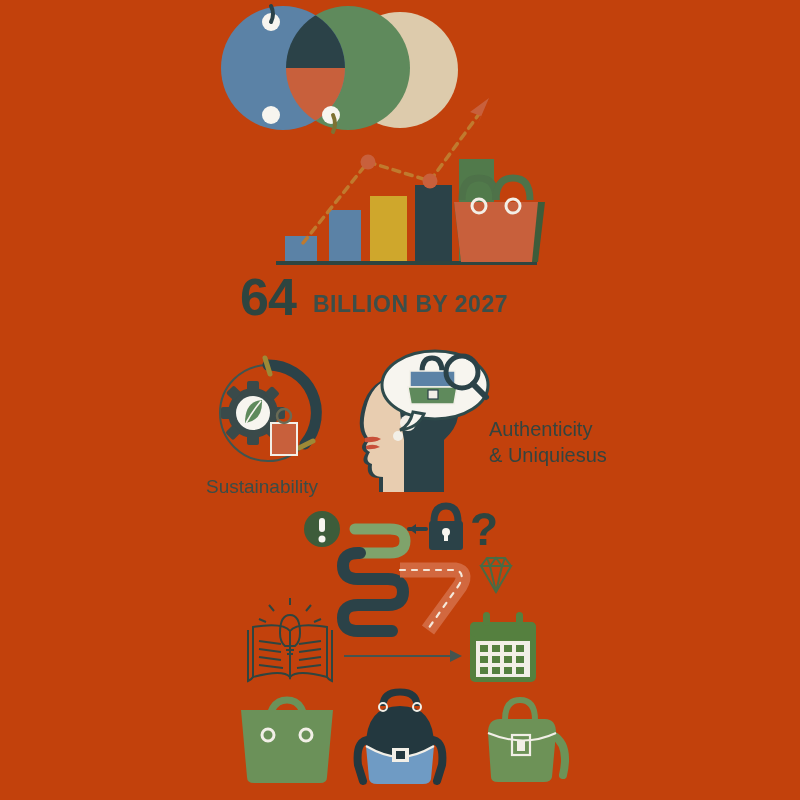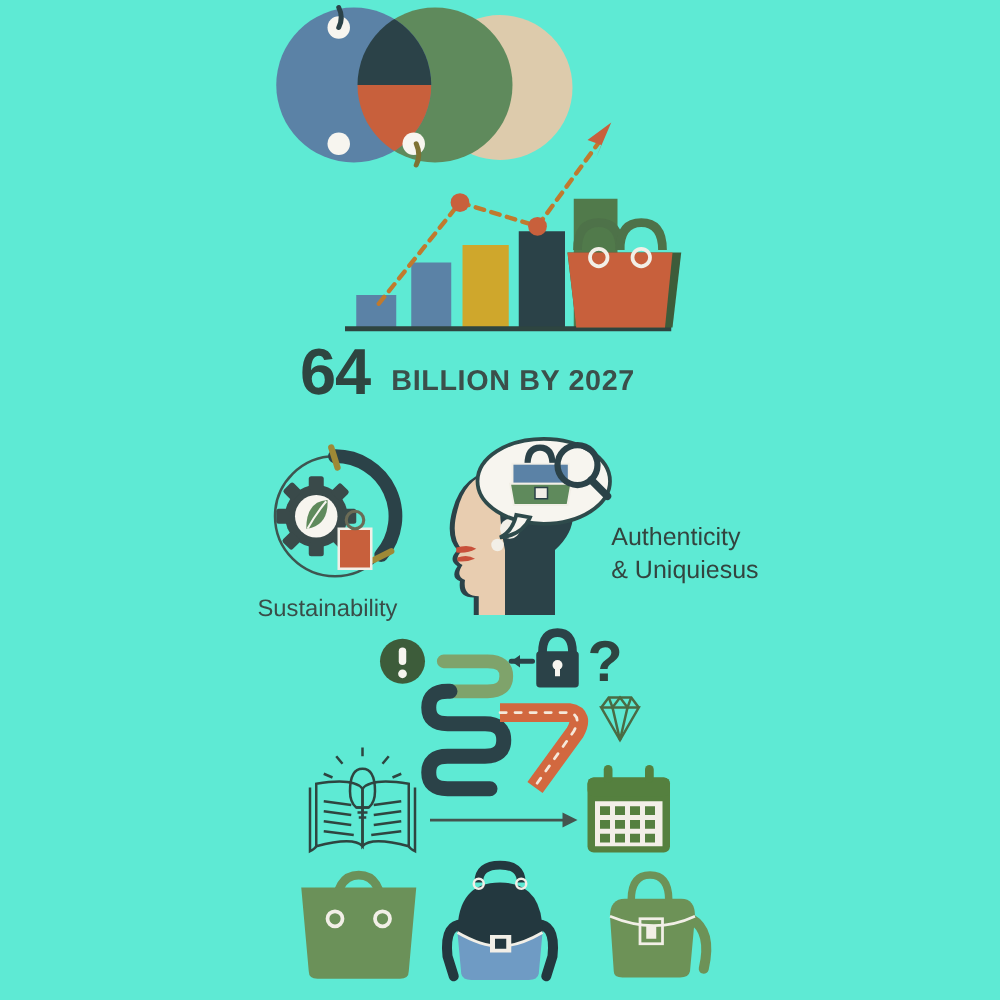--- a/index.html
+++ b/index.html
@@ -6,21 +6,21 @@
   body{
     width:800px;height:800px;
     background:#f7f5ef;
     font-family:"Liberation Sans", sans-serif;
     overflow:hidden;
     position:relative;
   }
   #infographic{
     position:relative;
     width:800px;height:800px;
-    background:#5eead4;
+    background:#c2410c;
   }
   svg.layer{position:absolute;left:0;top:0;width:800px;height:800px;}
 
   .txt-stat-number{
     font-size:52px;font-weight:bold;fill:#2e4540;
     font-family:"Liberation Sans", sans-serif;
     letter-spacing:-1px;
   }
   .txt-stat-label{
     font-size:23px;font-weight:bold;fill:#3b4f4a;

